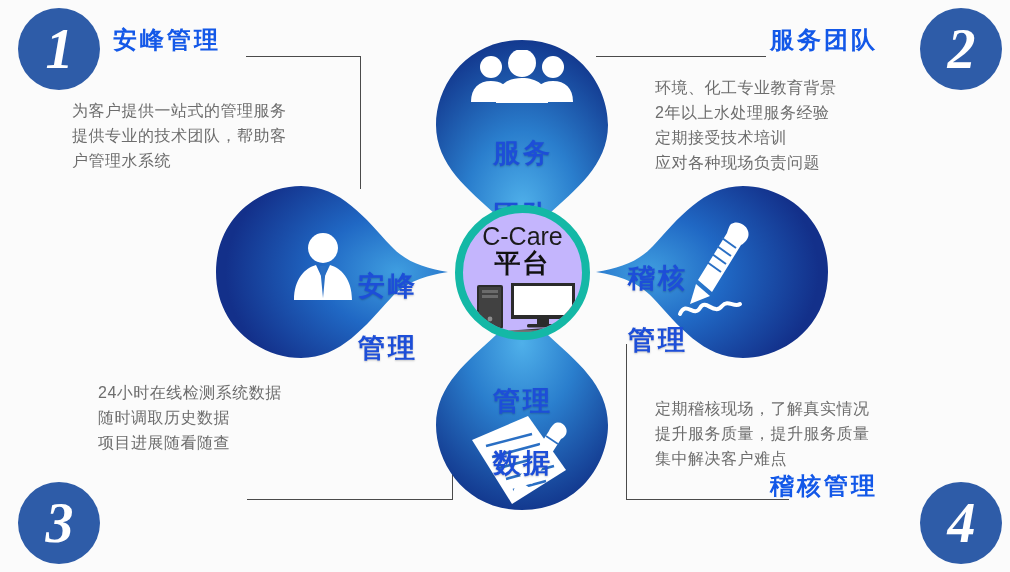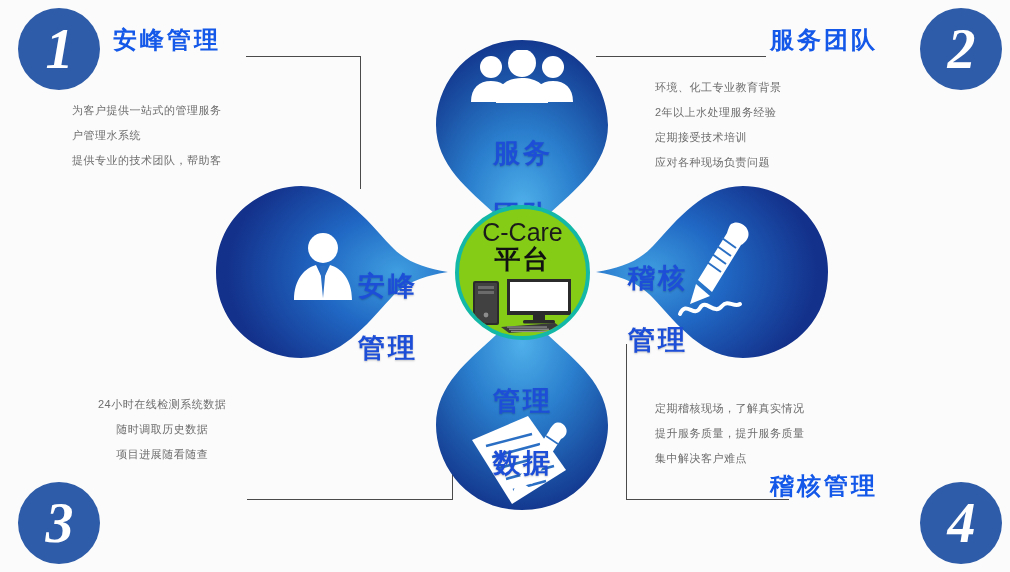--- a/index.html
+++ b/index.html
@@ -42,28 +42,28 @@
   }
   .qtitle.t1{left:113px;top:24px;}
   .qtitle.t2{left:770px;top:24px;}
   .qtitle.t3{left:113px;top:470px;}
   .qtitle.t4{left:770px;top:470px;}
 
   
   .qbody{
     position:absolute;
     color:#6d6d6d;
-    font-size:11px;
+    font-size:16px;
     line-height:25px;
     white-space:nowrap;
     font-family:"Liberation Sans","DejaVu Sans",sans-serif;
   }
   .qbody.c1{left:72px;top:98px;}
   .qbody.c2{left:655px;top:75px;}
-  .qbody.c3{left:98px;top:392px;text-align:center;}
+  .qbody.c3{left:98px;top:380px;}
   .qbody.c4{left:655px;top:396px;}
   .qbody div{letter-spacing:.5px;}
 
   
   .ln{position:absolute;background:#4a4a4a;}
   .ln.h{height:1px;}
   .ln.v{width:1px;}
 
   
   .l1h{left:246px;top:56px;width:114px;}
@@ -101,22 +101,22 @@
   .pl-left{left:345px;top:240px;width:86px;}
   .pl-right{left:615px;top:232px;width:86px;}
   .pl-bottom{left:480px;top:355px;width:86px;}
 
   .petal-icon{position:absolute;}
 
   
   #hub{
     position:absolute;left:455px;top:205px;
     width:135px;height:135px;border-radius:50%;
-    background:#84cc16;
-    border:4px solid #14b8a6;
+    background:#c4b5fd;
+    border:8px solid #14b8a6;
     box-sizing:border-box;
     overflow:hidden;
     z-index:9;
   }
   #hub .hub-inner{
     position:absolute;left:0;top:0;width:100%;height:100%;
   }
   .hub-title{
     position:absolute;left:0;top:9px;width:100%;
     text-align:center;
@@ -154,22 +154,22 @@
   <div class="badge b2">2</div>
   <div class="badge b3">3</div>
   <div class="badge b4">4</div>
 
   <div class="qtitle t1">安峰管理</div>
   <div class="qtitle t2">服务团队</div>
   <div class="qtitle t4">稽核管理</div>
 
   <div class="qbody c1">
     <div>为客户提供一站式的管理服务</div>
+    <div>提供专业的技术团队，帮助客</div>
     <div>户管理水系统</div>
-    <div>提供专业的技术团队，帮助客</div>
   </div>
   <div class="qbody c2">
     <div>环境、化工专业教育背景</div>
     <div>2年以上水处理服务经验</div>
     <div>定期接受技术培训</div>
     <div>应对各种现场负责问题</div>
   </div>
   <div class="qbody c3">
     <div>24小时在线检测系统数据</div>
     <div>随时调取历史数据</div>

